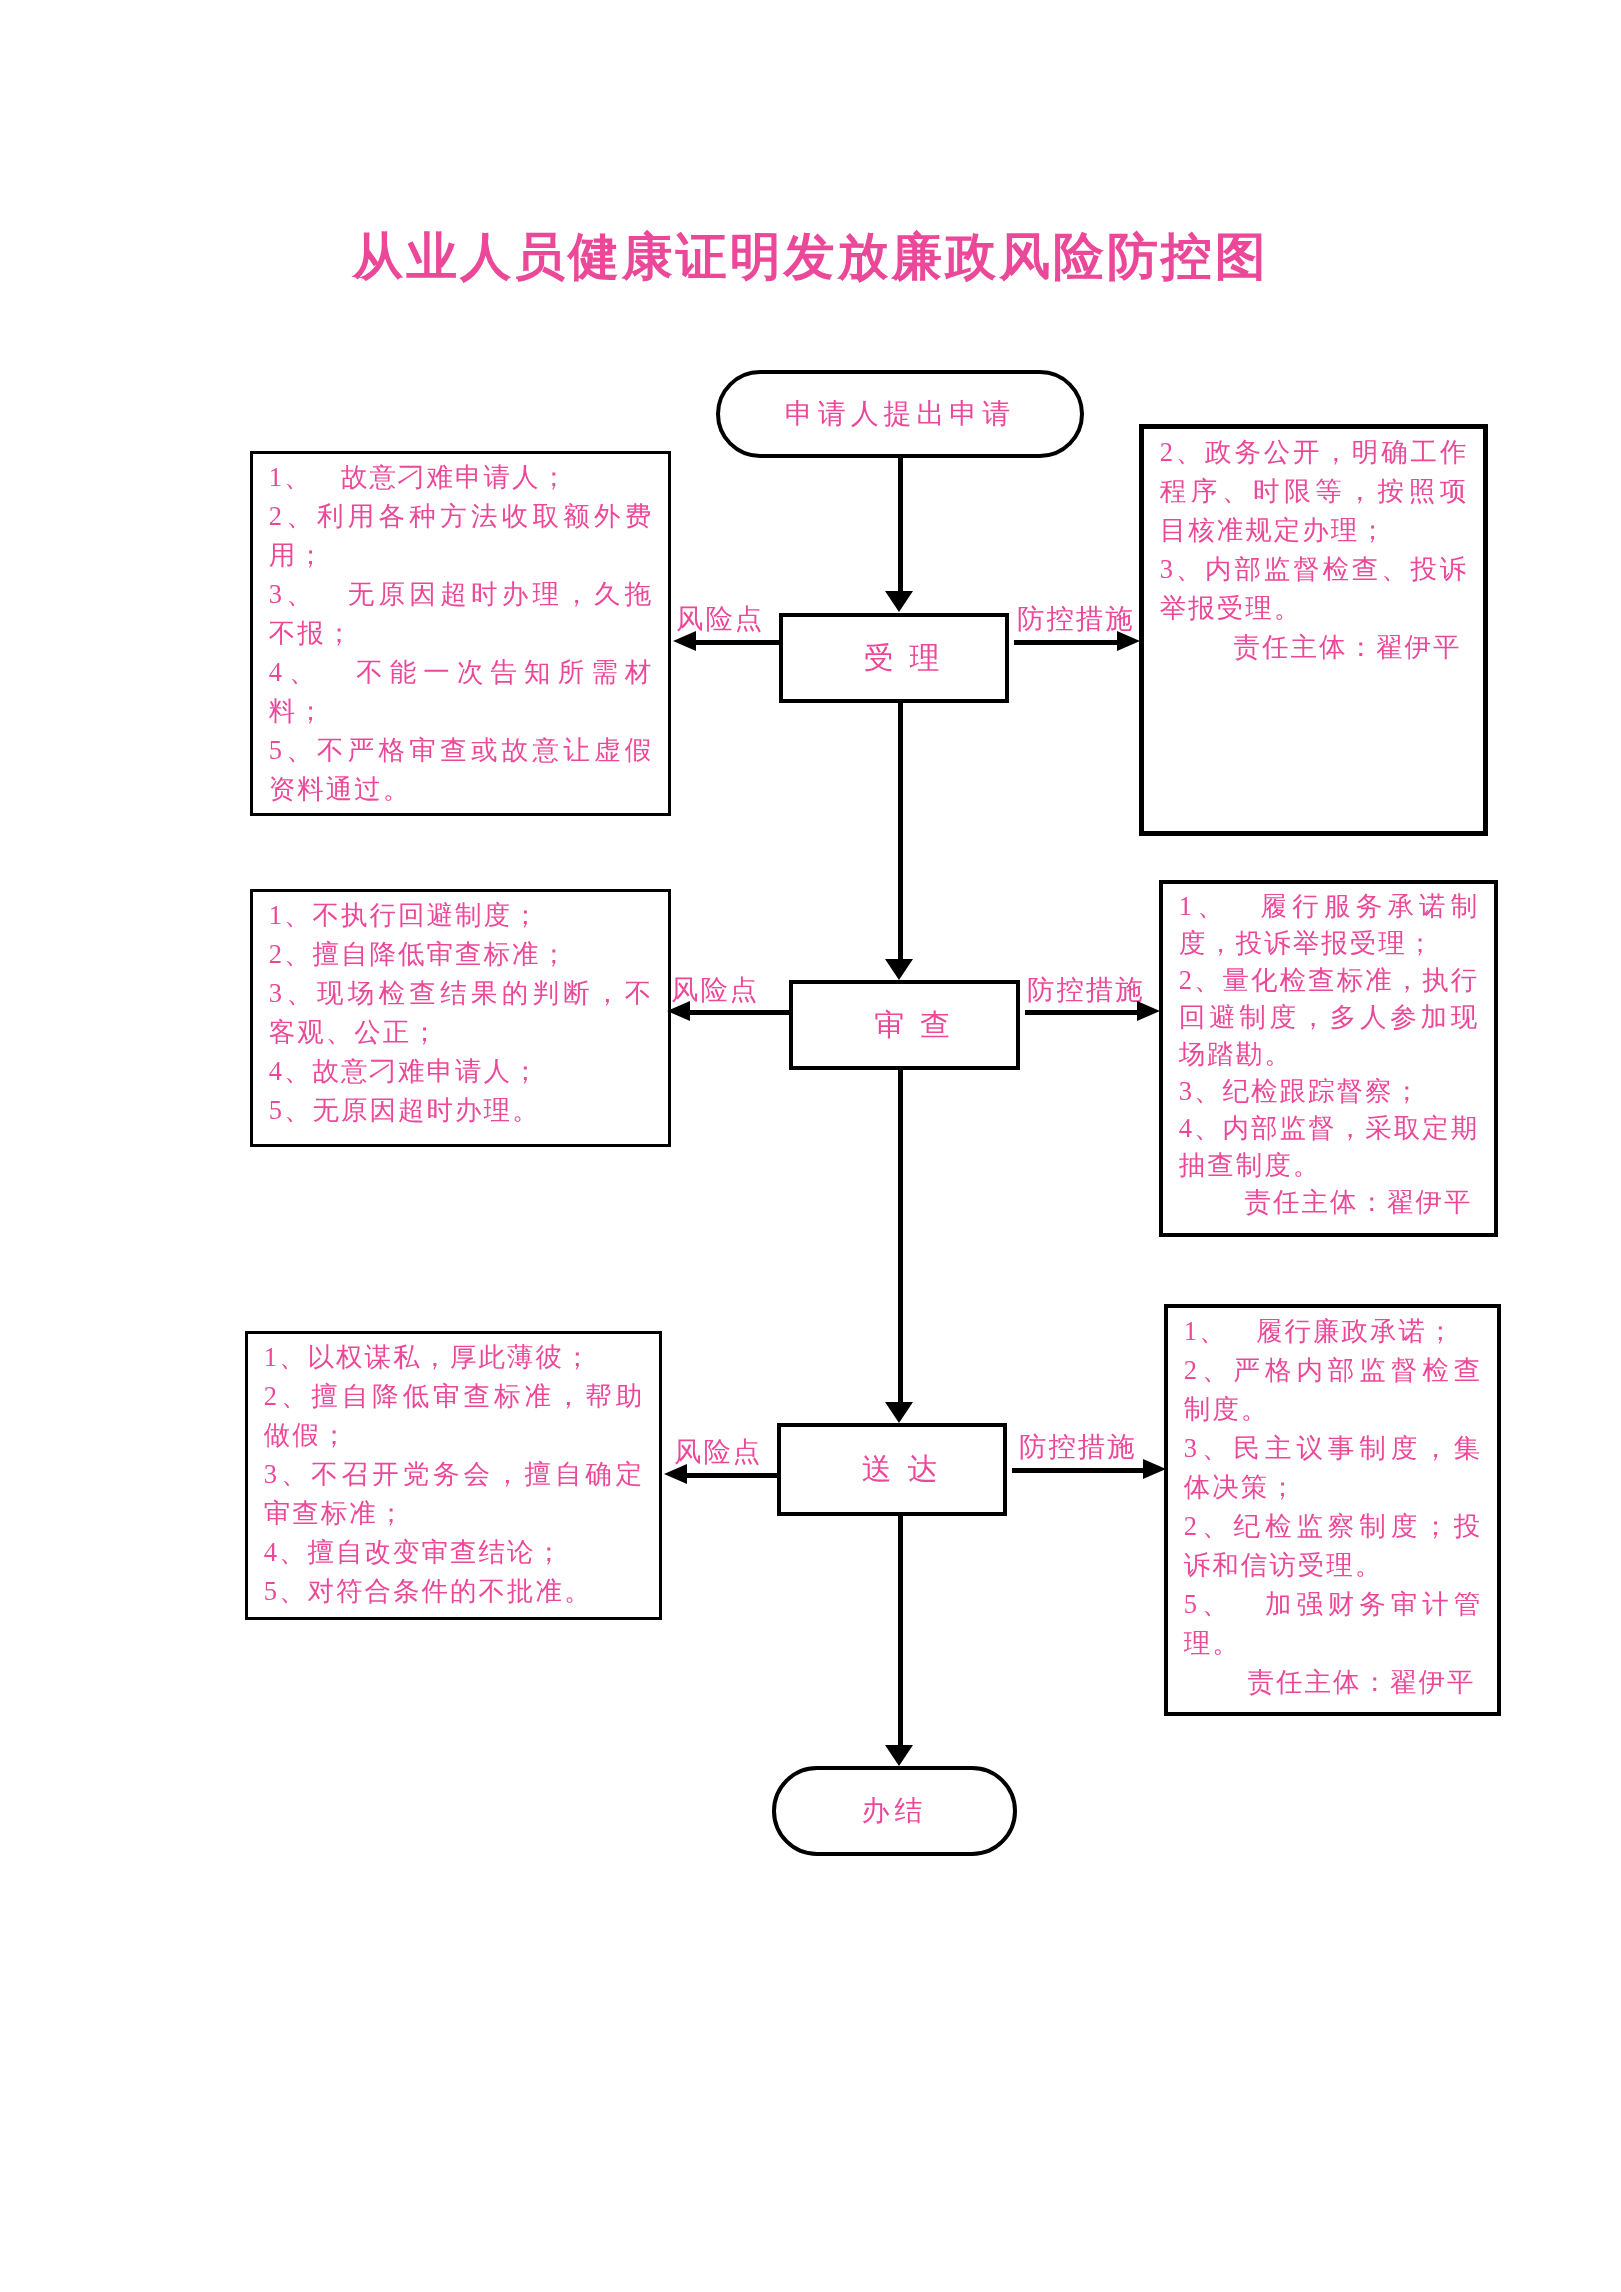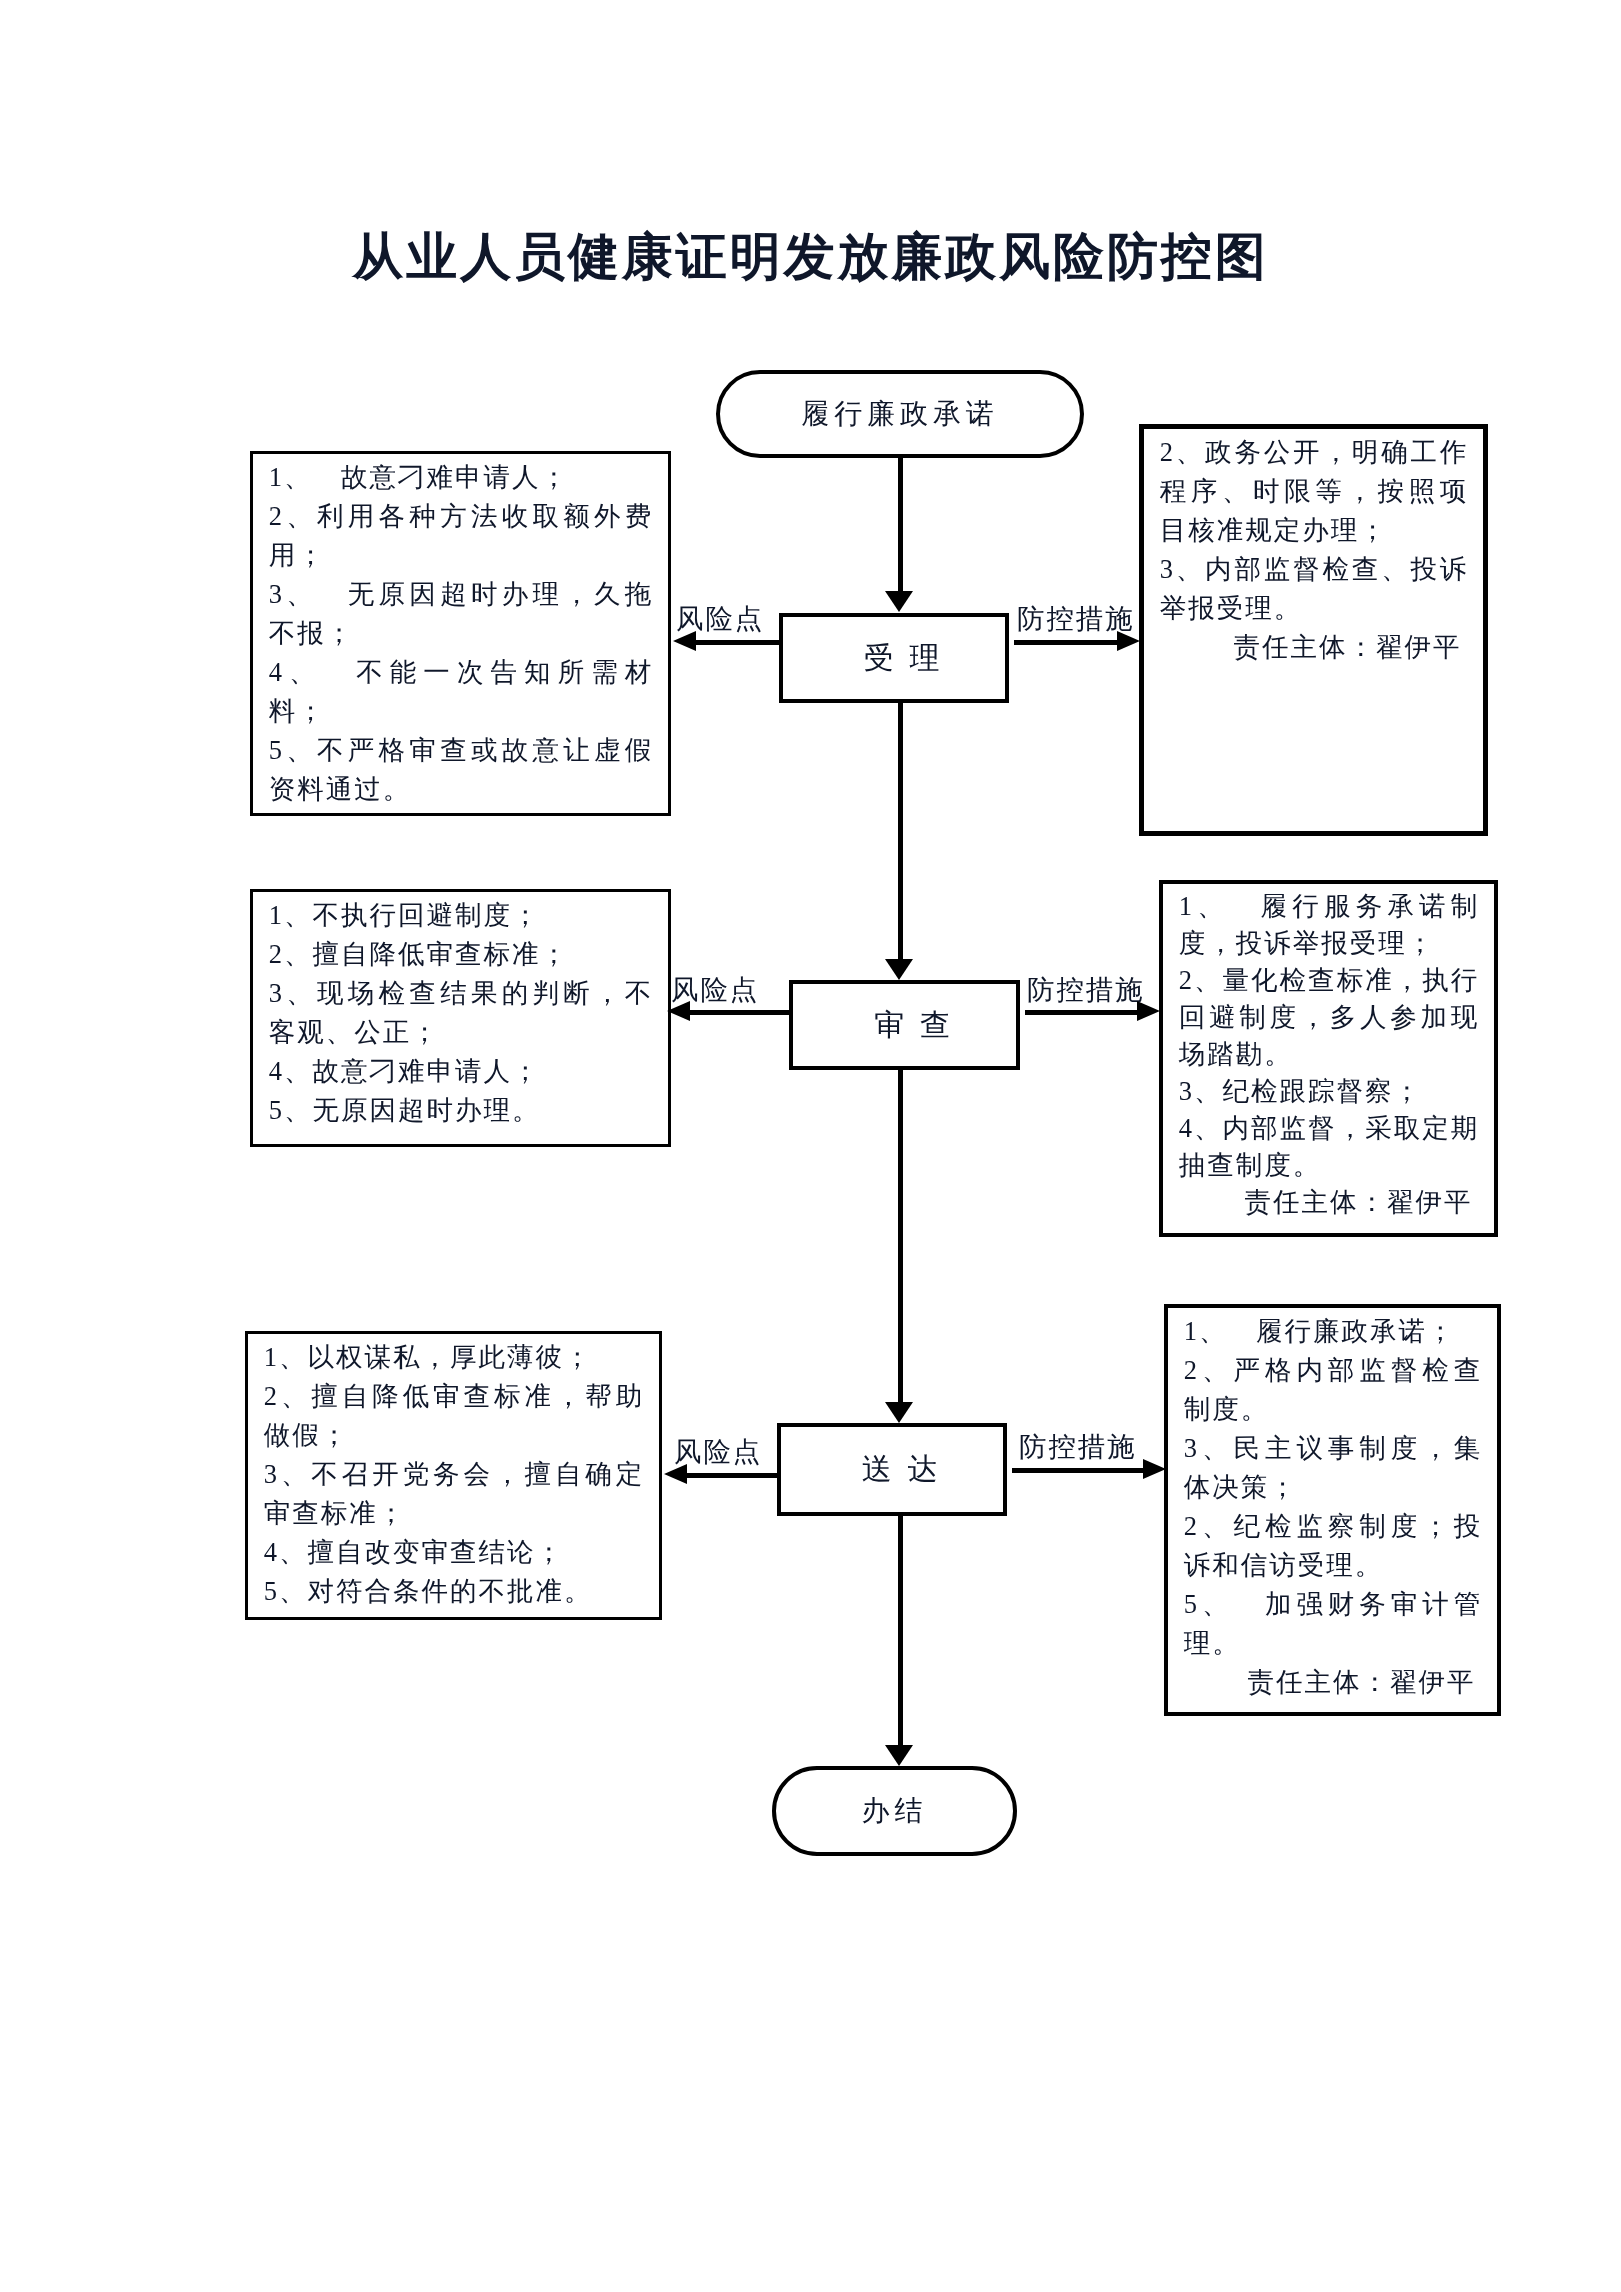--- a/index.html
+++ b/index.html
@@ -2,21 +2,21 @@
 <html><head>
 <meta charset="utf-8">
 <style>
   html,body{margin:0;padding:0;background:#ffffff;}
   .page{
     position:relative;
     width:1621px;height:2293px;
     margin:0 auto;
     background:#ffffff;
     font-family:"Liberation Serif", serif;
-    color:#0f172a;
+    color:#ec4899;
     overflow:hidden;
   }
   .abs{position:absolute;box-sizing:border-box;}
   .title{
     left:0;right:0;top:223px;
     text-align:center;
     font-size:51px;font-weight:bold;letter-spacing:2.9px;
   }
   .terminator{
     border:4.9px solid #000;
@@ -50,21 +50,21 @@
   .head-right{width:0;height:0;border-top:10.8px solid transparent;border-bottom:10.8px solid transparent;border-left:23.5px solid #000;}
 </style>
 </head>
 <body>
 
 <div class="page">
 
   <div class="abs title">从业人员健康证明发放廉政风险防控图</div>
 
   <div class="abs terminator" style="left:716px;top:370px;width:368px;height:88px;border-radius:45px;">
-    <span>履行廉政承诺</span>
+    <span>申请人提出申请</span>
   </div>
 
   <div class="abs vline" style="left:898px;top:456px;height:139px;"></div>
   <div class="abs head-down" style="left:885px;top:591px;"></div>
 
   <div class="abs sidebox" style="left:250px;top:451px;width:421px;height:365px;">
     <div class="pad">
         <div class="line">1、　故意刁难申请人；</div>
         <div class="line">2、利用各种方法收取额外费用；</div>
         <div class="line">3、　无原因超时办理，久拖不报；</div>

